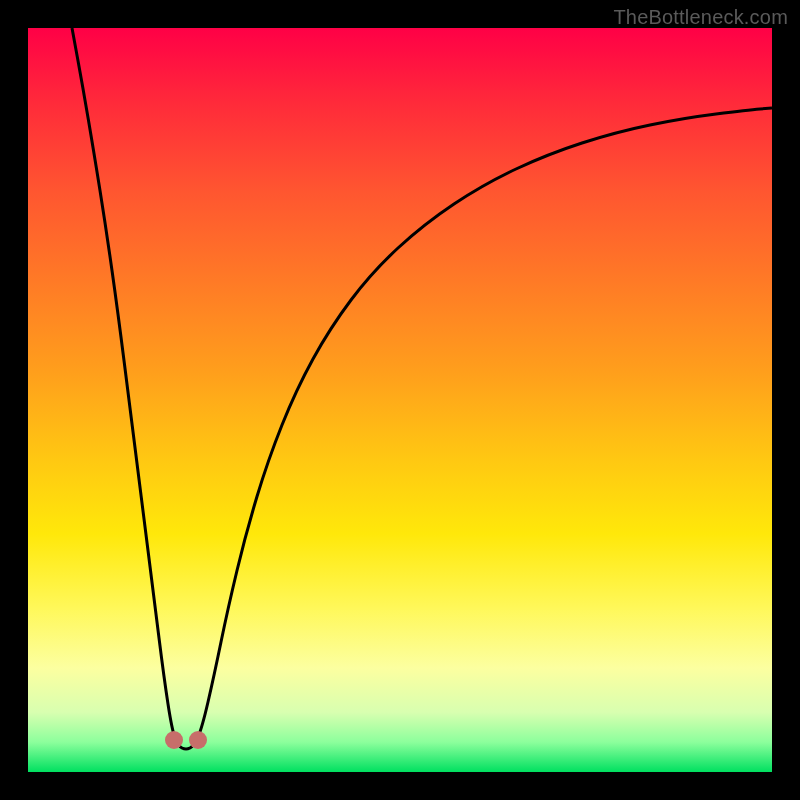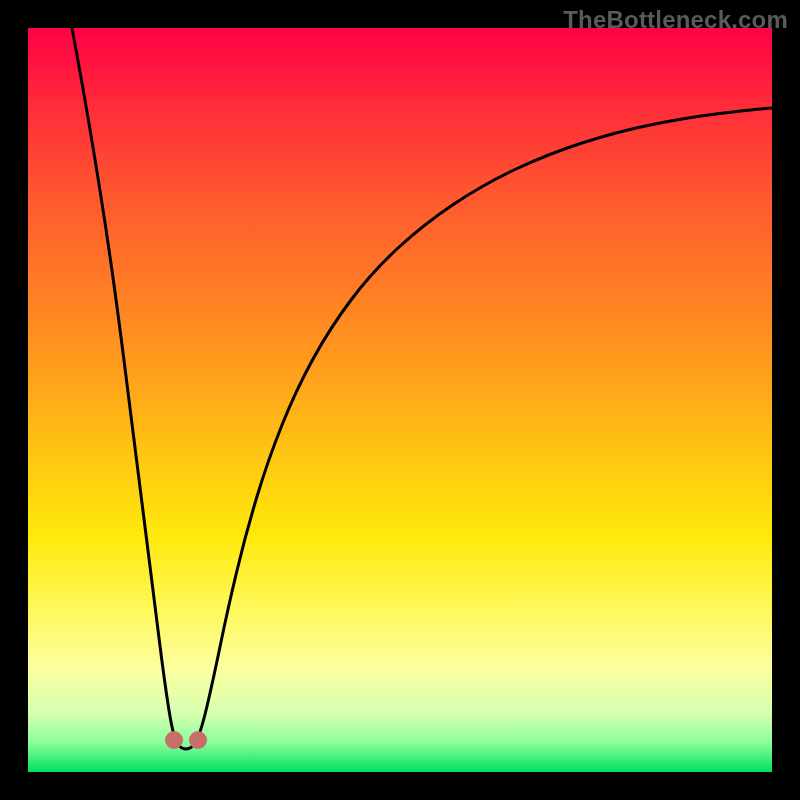--- a/index.html
+++ b/index.html
@@ -48,22 +48,22 @@
     position: absolute;
     inset: 0;
     width: 100%;
     height: 100%;
   }
   .watermark {
     position: absolute;
     top: 6px;
     right: 12px;
     color: #5a5a5a;
-    font-size: 24px;
-    font-weight: 700;
+    font-size: 20px;
+    font-weight: 400;
     letter-spacing: 0.2px;
     user-select: none;
   }
 </style>
 </head>
 <body>
 
 <div class="frame">
 
   <div class="plot-area">

